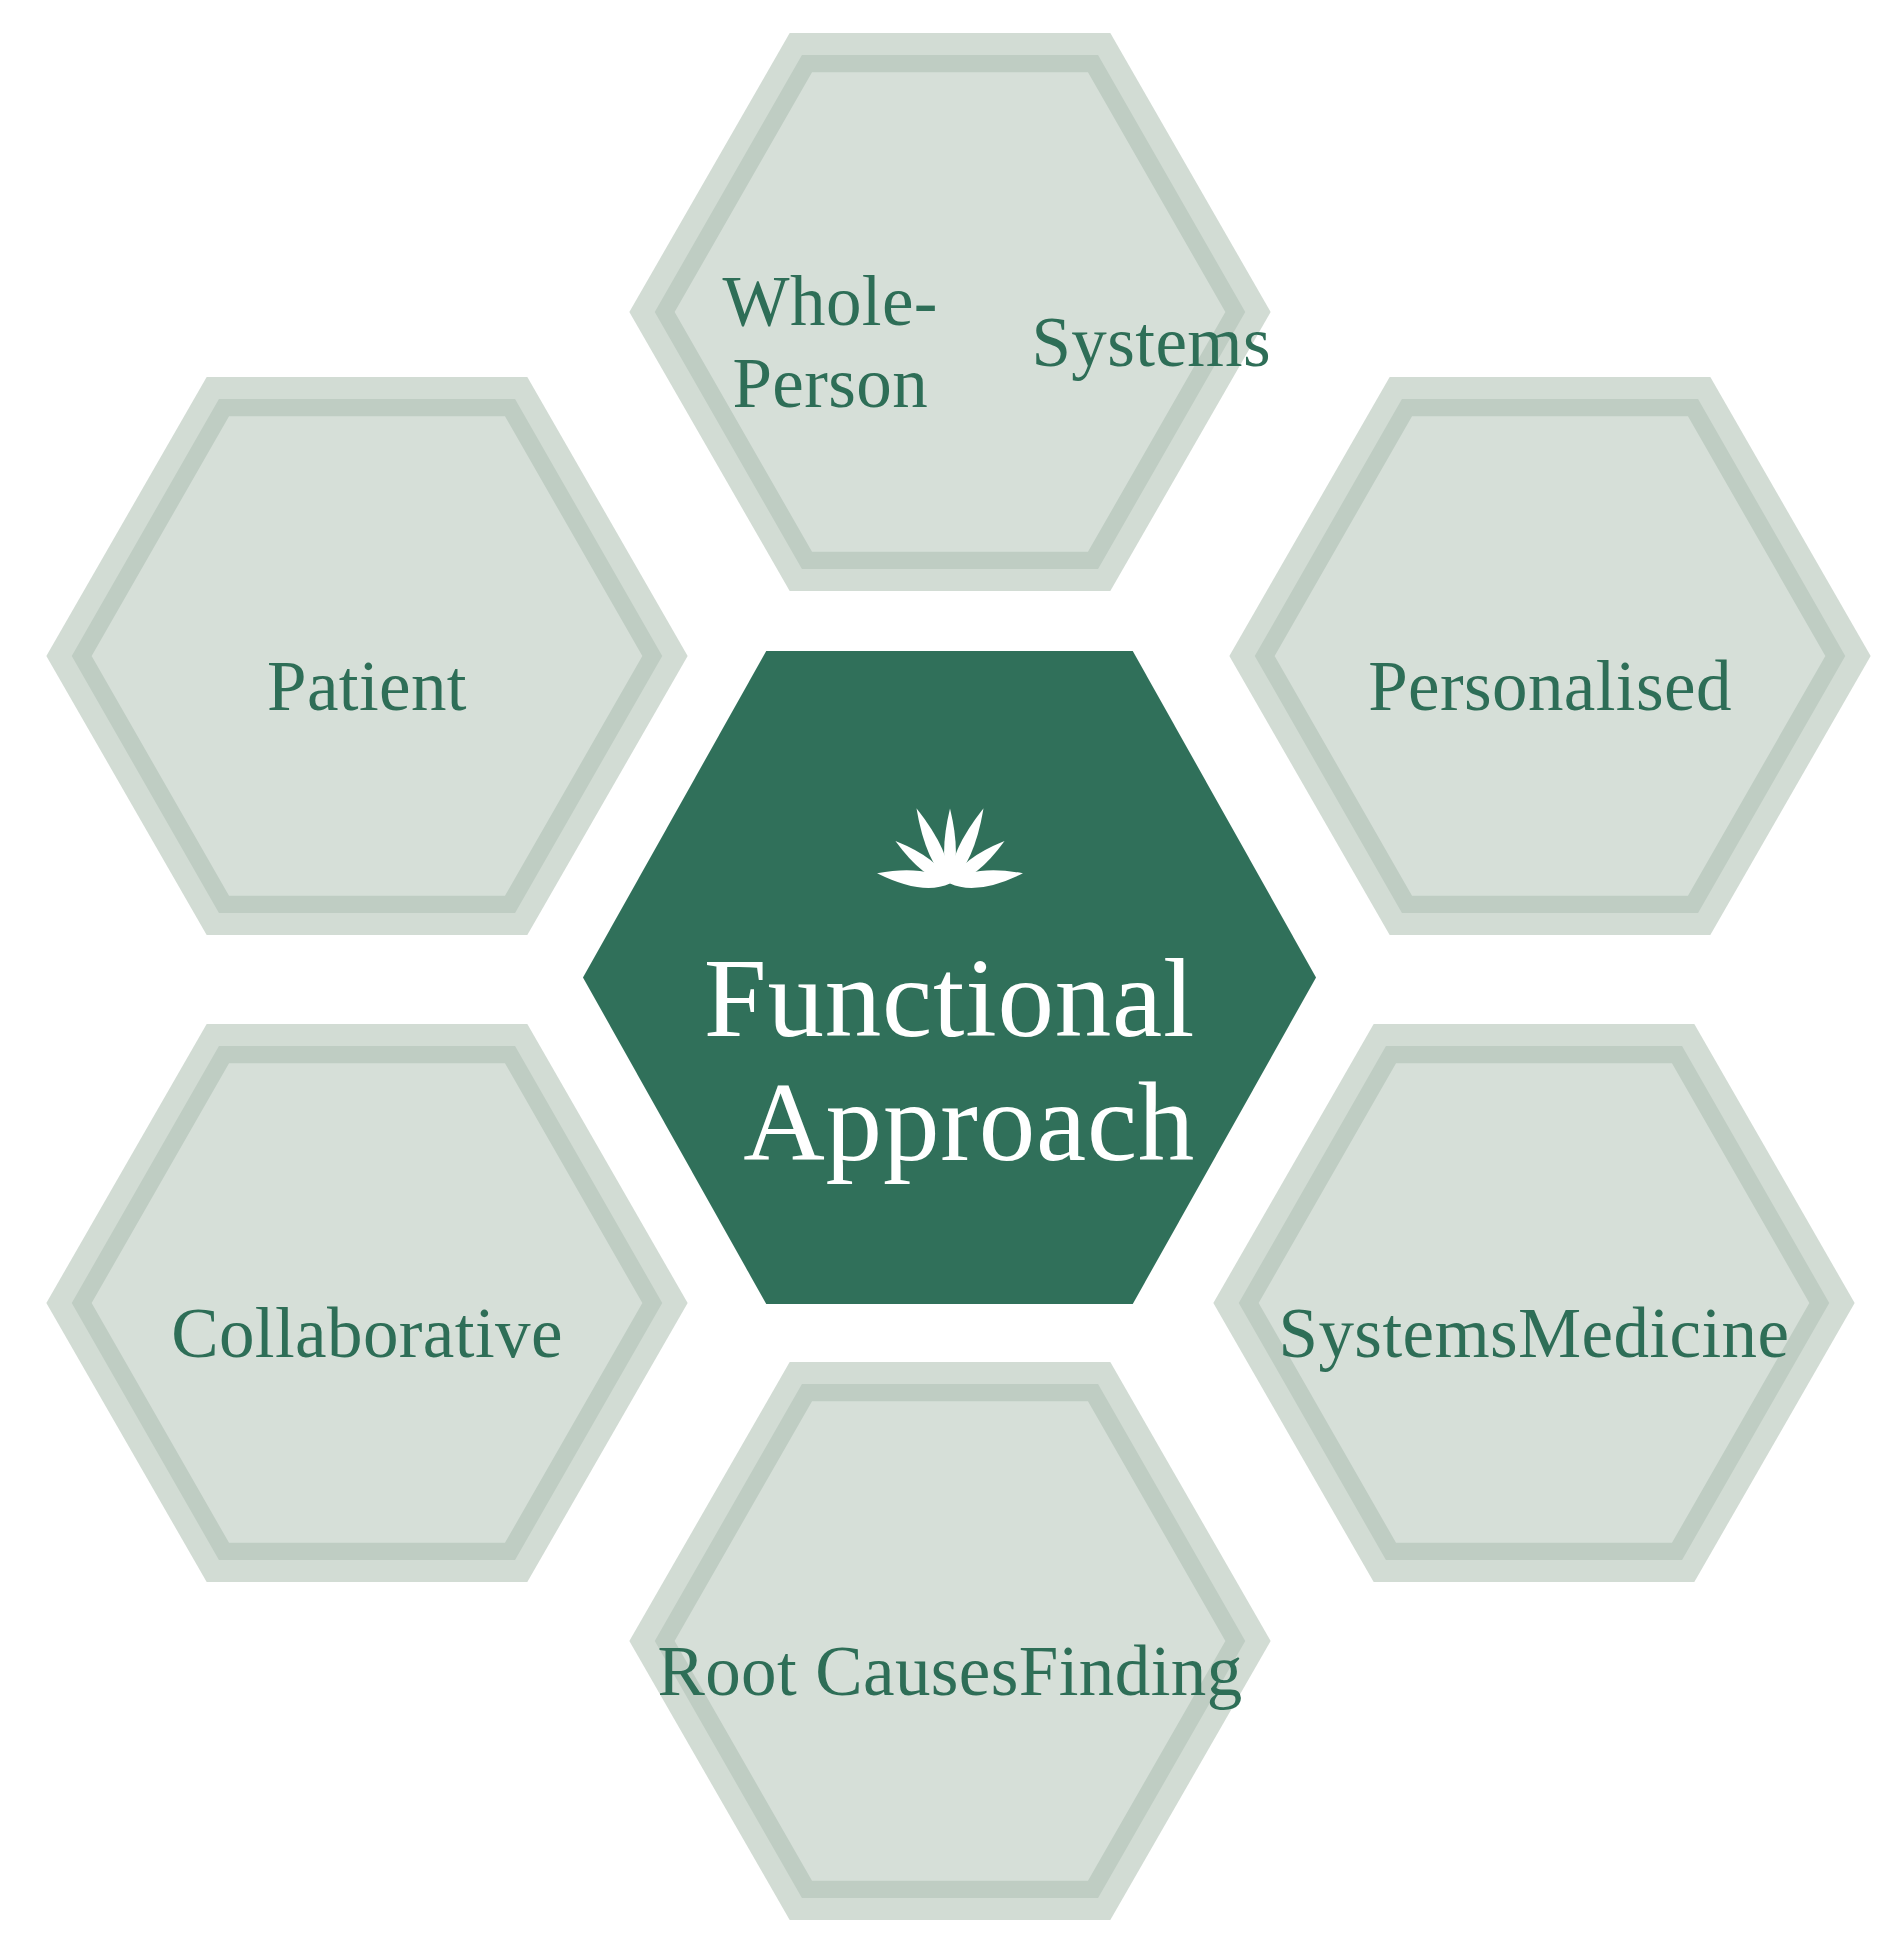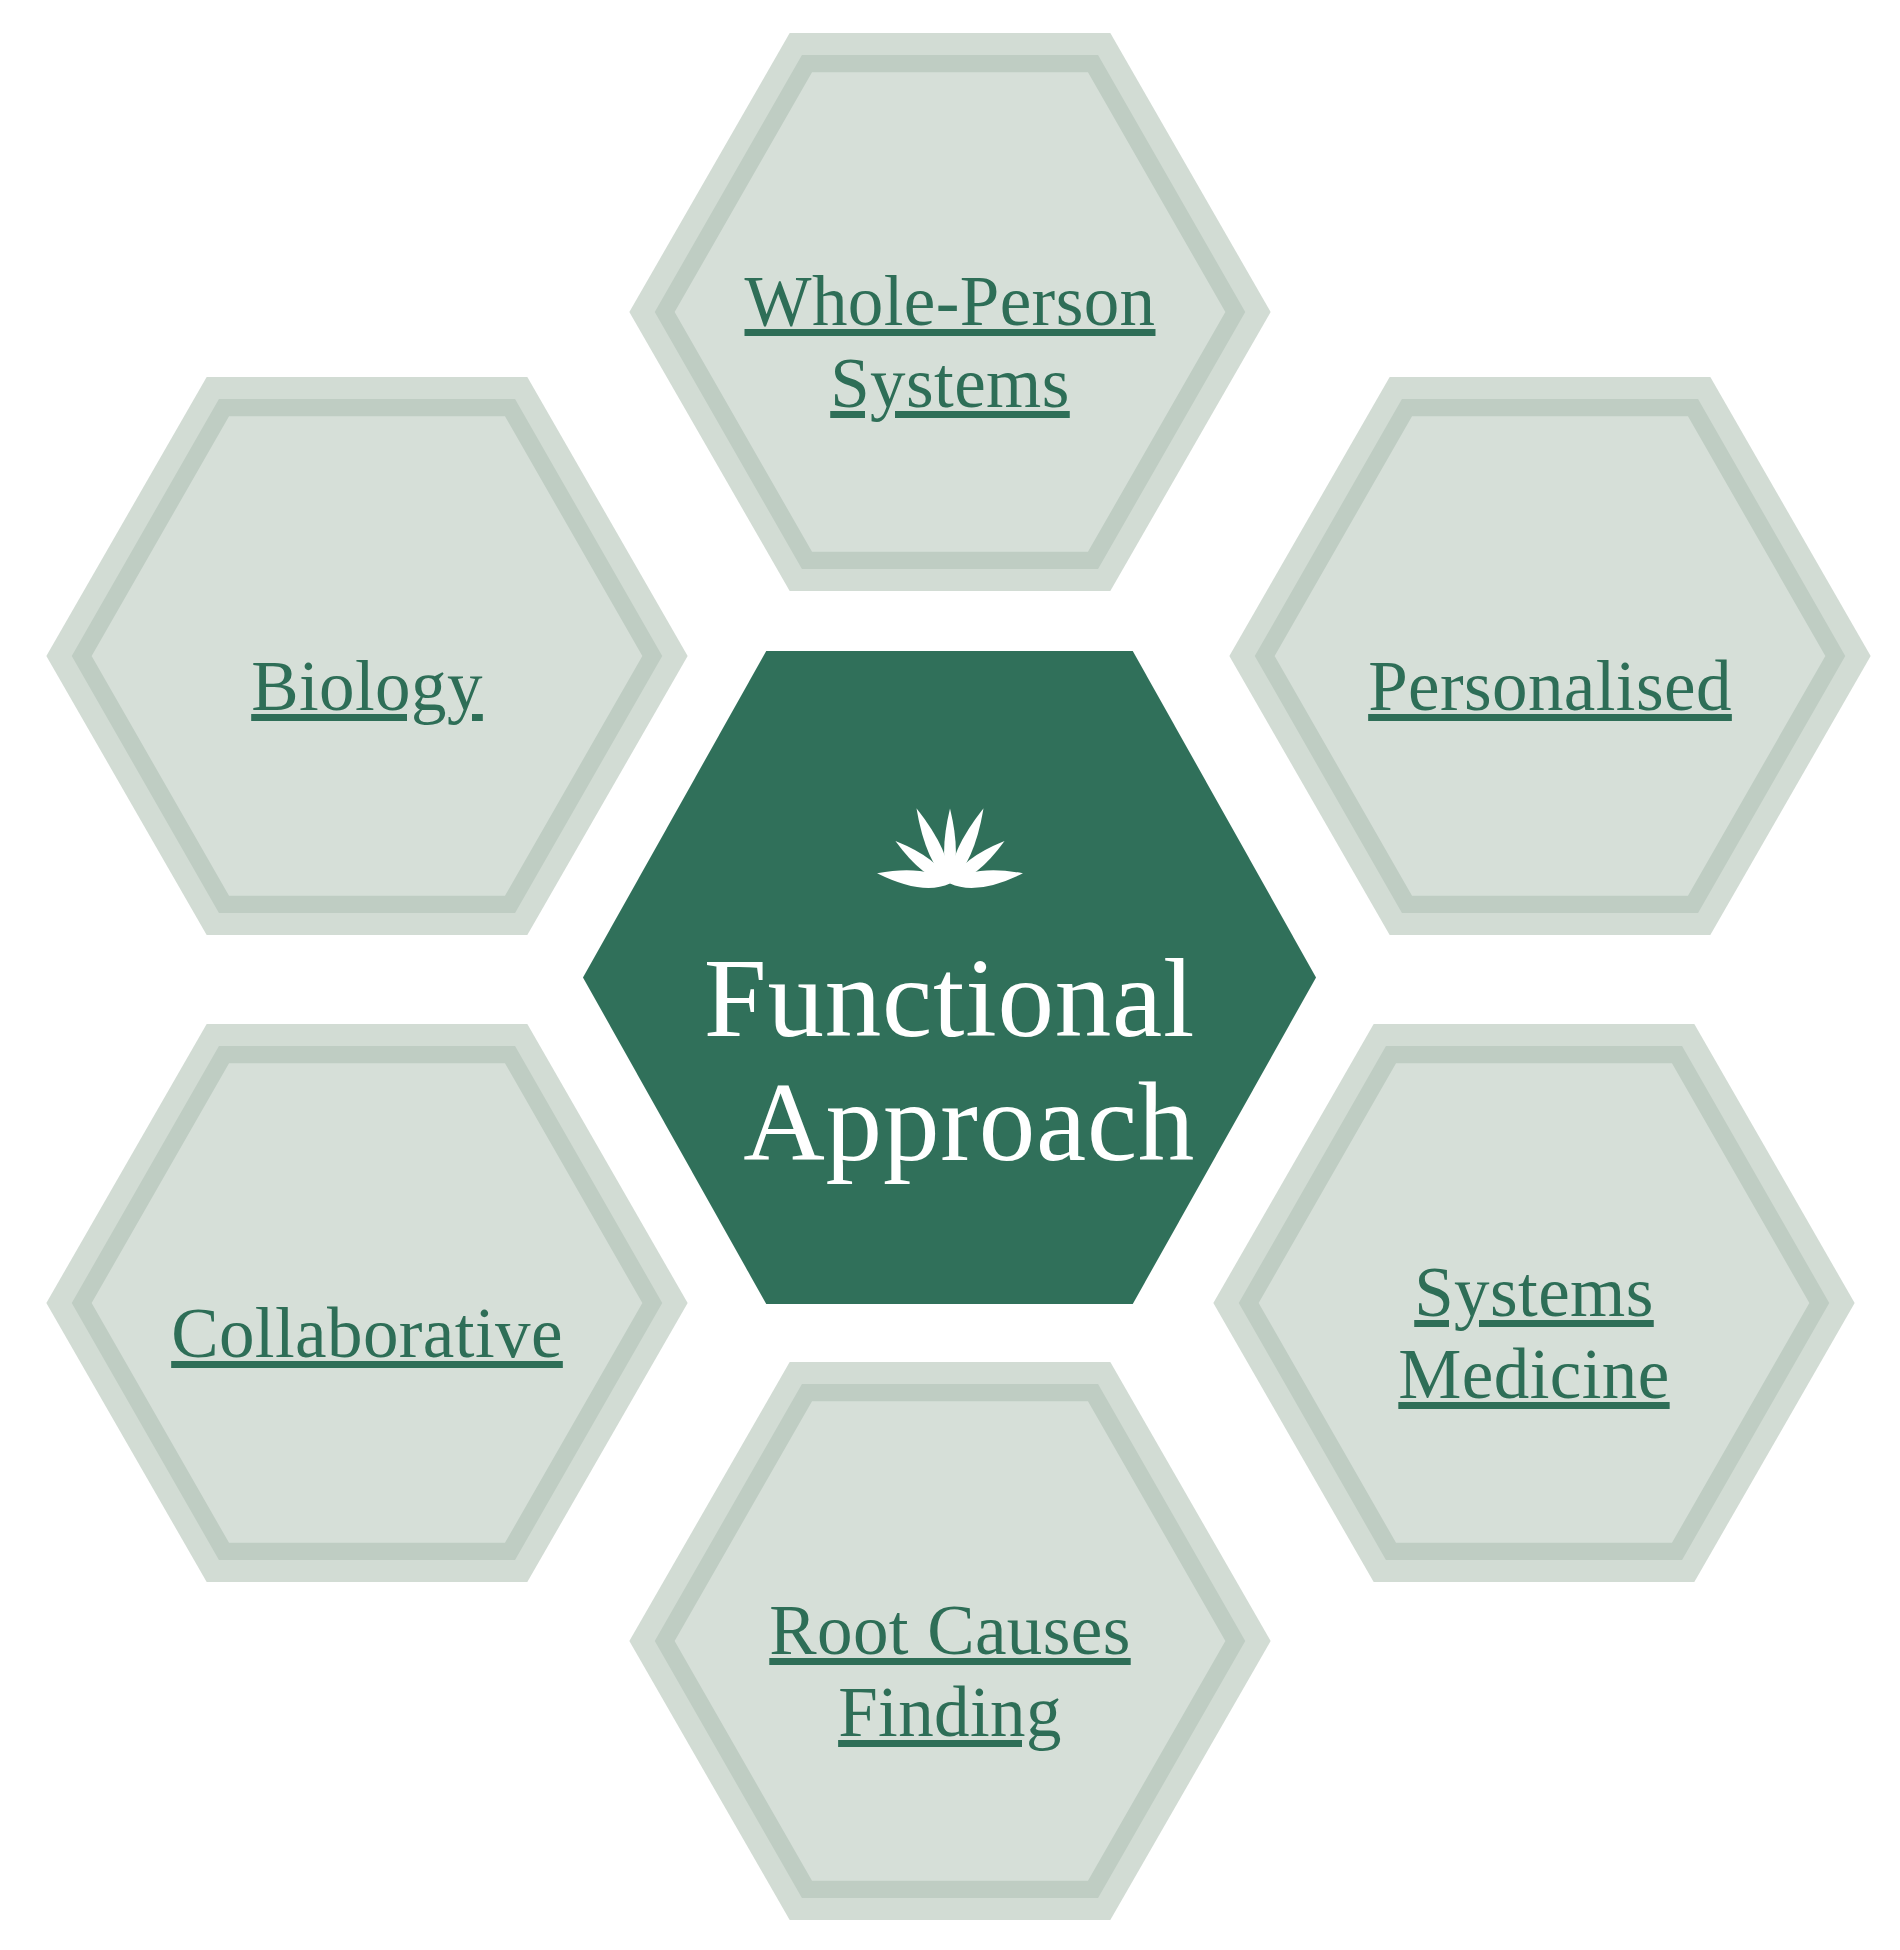--- a/index.html
+++ b/index.html
@@ -24,27 +24,26 @@
   
   .hex-node{
     position:absolute;
     width:642px;height:558px;
   }
   .hex-svg{position:absolute;inset:0;width:100%;height:100%;display:block;}
   .hex-base{fill:var(--node-band);}
   .hex-ring{fill:var(--node-inner);stroke:var(--node-line);stroke-width:22;}
   .hex-label{
     position:absolute;inset:0;
-    display:flex;flex-direction:column;align-items:center;justify-content:center;
+    display:flex;flex-direction:row;align-items:center;justify-content:center;
     transform:translateY(30px);
     color:var(--label);
     font-size:71px;line-height:1.16;
     text-align:center;
     letter-spacing:0.4px;
-    text-decoration:underline;
   }
   .hex-label span{display:block;}
   .hex-label span:empty{display:none;}
 
   
   .pos-top{left:629px;top:33px;}
   .pos-top-left{left:46px;top:377px;}
   .pos-top-right{left:1229px;top:377px;}
   .pos-bottom-left{left:46px;top:1024px;}
   .pos-bottom-right{left:1213px;top:1024px;}
@@ -84,21 +83,21 @@
       <span>Systems</span>
     </div>
   </div>
 
   <div class="hex-node pos-top-left">
     <svg class="hex-svg" viewBox="0 0 816 710" aria-hidden="true">
       <path class="hex-base" d="M204 0 H612 L816 355 L612 710 H204 L0 355 Z"></path>
       <path class="hex-ring" d="M226 39 H590 L771 355 L590 671 H226 L45 355 Z"></path>
     </svg>
     <div class="hex-label">
-      <span>Biology</span>
+      <span>Patient</span>
     </div>
   </div>
 
   <div class="hex-node pos-top-right">
     <svg class="hex-svg" viewBox="0 0 816 710" aria-hidden="true">
       <path class="hex-base" d="M204 0 H612 L816 355 L612 710 H204 L0 355 Z"></path>
       <path class="hex-ring" d="M226 39 H590 L771 355 L590 671 H226 L45 355 Z"></path>
     </svg>
     <div class="hex-label">
       <span>Personalised</span>

